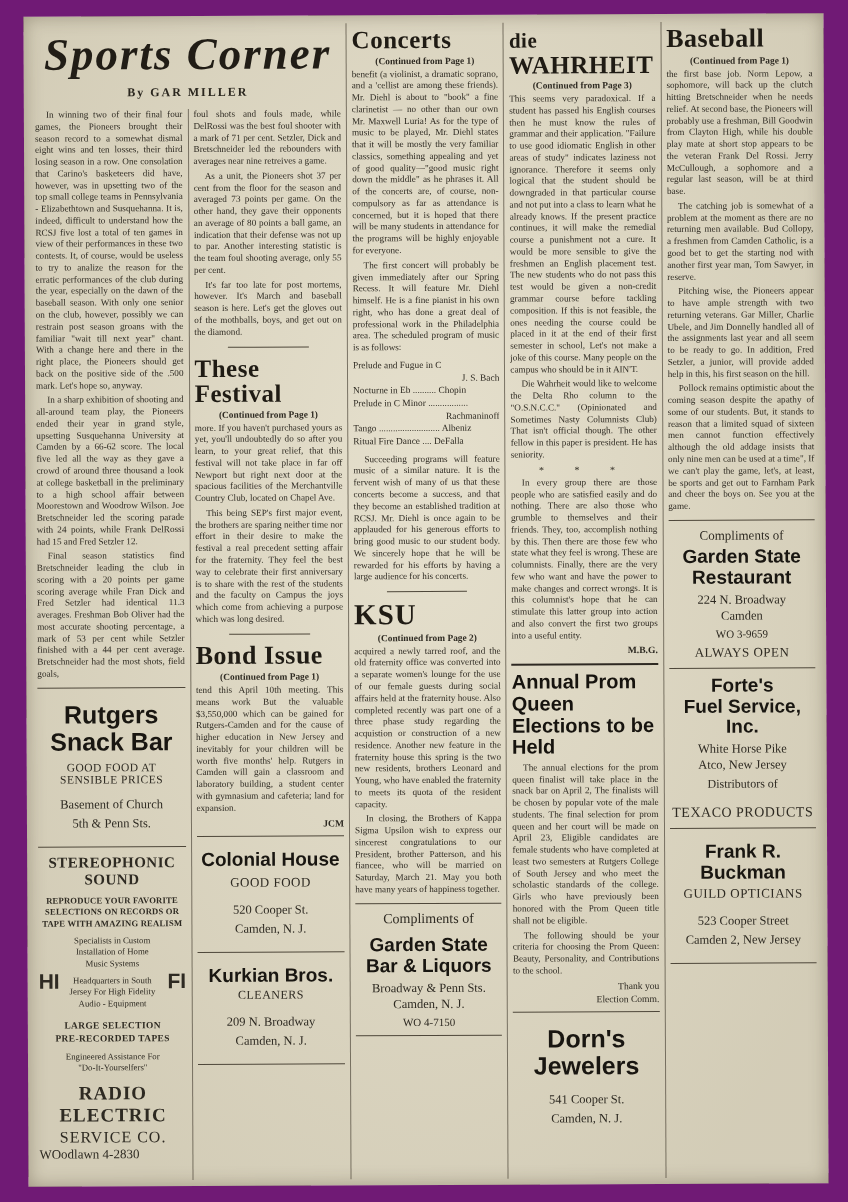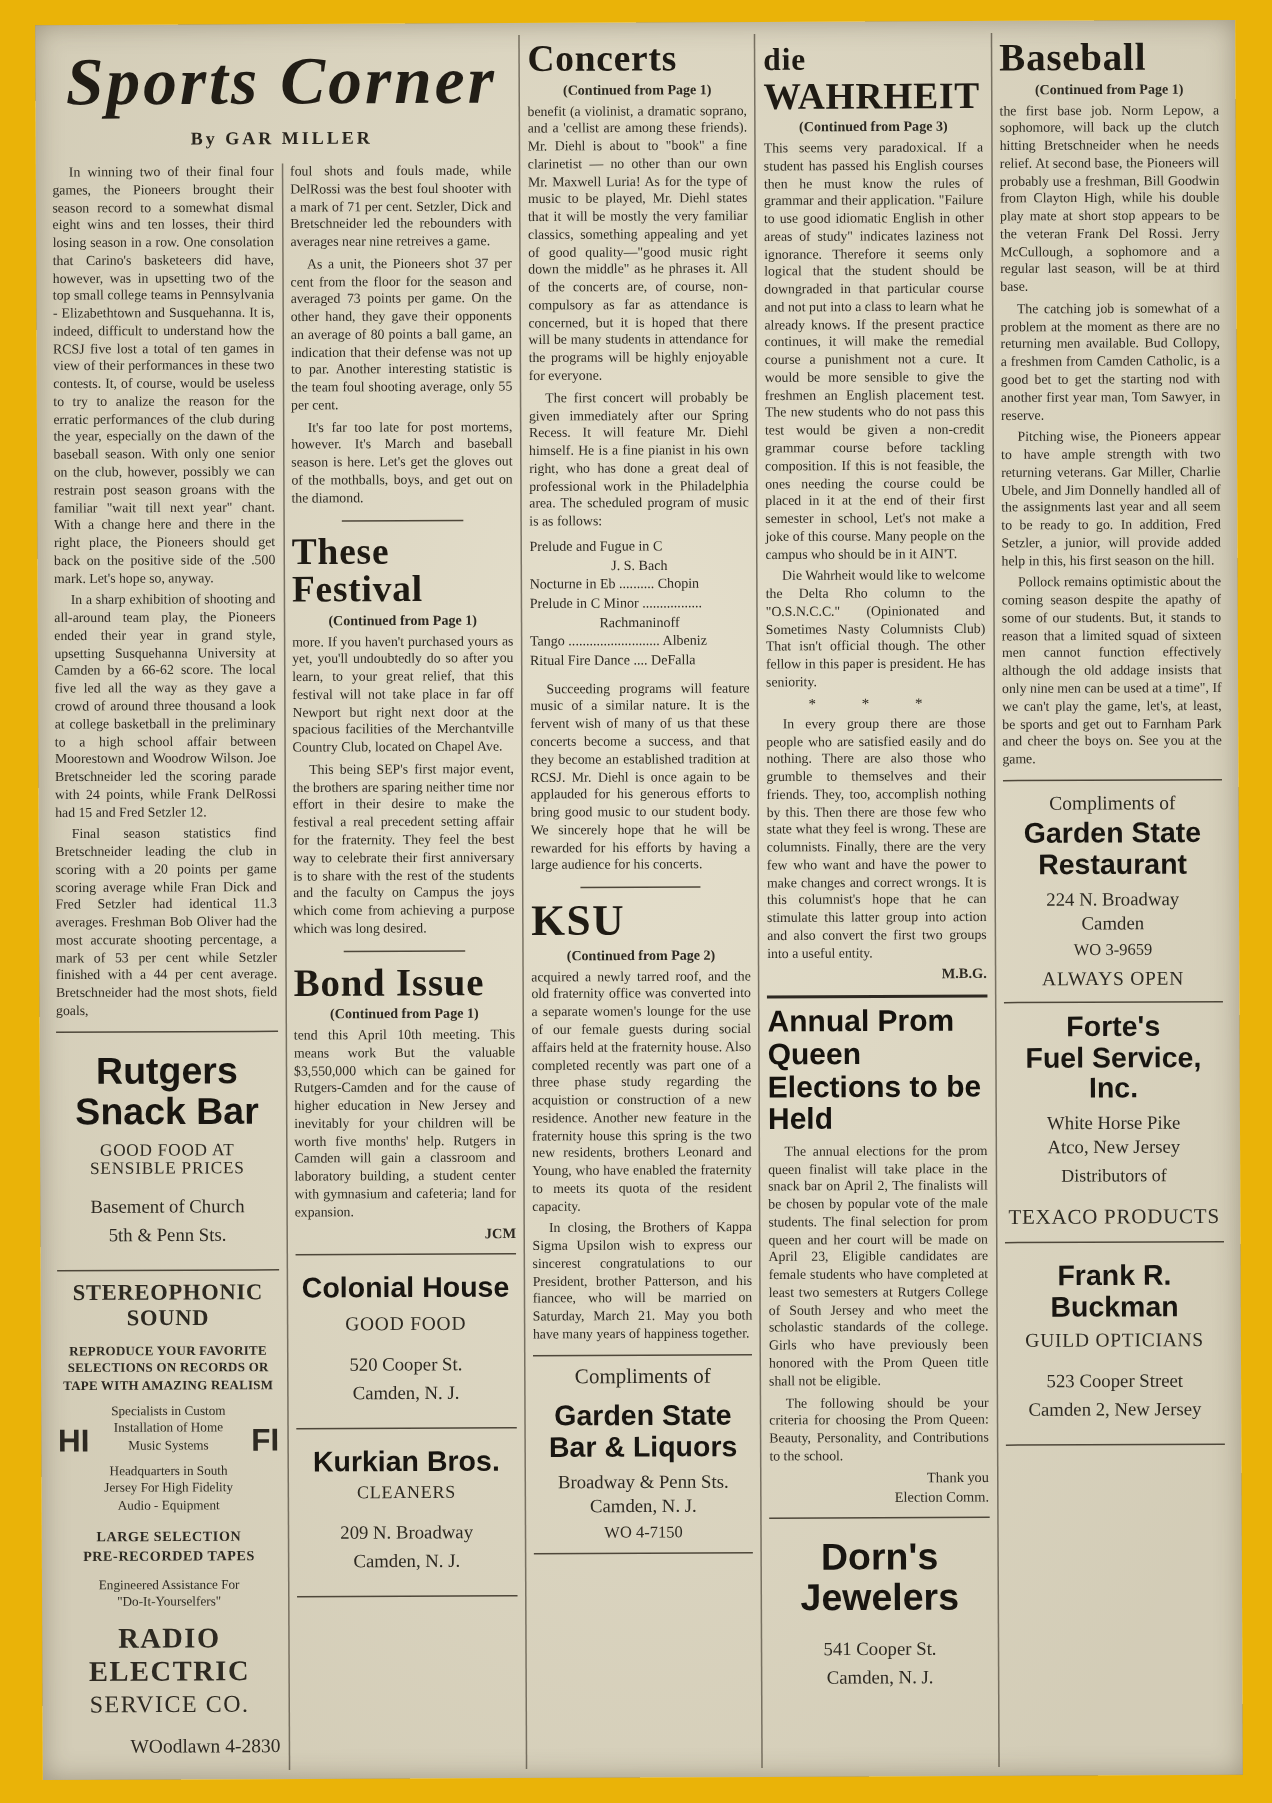--- a/index.html
+++ b/index.html
@@ -3,21 +3,21 @@
 <meta charset="utf-8">
 <style>
   * { box-sizing: border-box; }
   html,body { margin:0; padding:0; }
   body {
     width:848px; height:1202px;
     background:#15130f;
     font-family:"Liberation Serif", serif;
     overflow:hidden;
   }
-  .scan { position:relative; width:848px; height:1202px; background:#eab308; overflow:hidden; }
+  .scan { position:relative; width:848px; height:1202px; background:#701a75; overflow:hidden; }
   .page {
     position:absolute; left:26px; top:15px; width:800px; height:1170px;
     background:
       radial-gradient(ellipse at 50% 40%, rgba(255,255,255,.18), rgba(0,0,0,.06) 85%),
       #e0d9c2;
     transform:rotate(-0.25deg);
     box-shadow: inset 0 0 18px rgba(60,50,30,.35);
     padding:8px 6px 6px 6px;
     color:#2e2a22;
   }
@@ -68,46 +68,46 @@
   .stars { text-align:center; font-size:10px; letter-spacing:14px; margin:2px 0; }
 
   
   .rule { border-top:1px solid #4e473a; margin:7px 0; }
   .rule-short { border-top:1px solid #4e473a; width:55%; margin:8px auto; }
   .rule-heavy { border-top:2.5px solid #2e2922; margin:8px 0 2px 0; }
 
   
   .prog { margin:5px 0 6px 0; }
   .prog-line { font-size:9.4px; line-height:1.35; text-align:left; white-space:nowrap; overflow:hidden; }
-  .prog-line.pr-r { text-align:center; }
+  .prog-line.pr-r { text-align:right; }
 
   
   .ad { text-align:center; }
   .ad-name {
     font-family:"Liberation Sans", sans-serif; font-weight:bold;
     color:#191611; line-height:1.1;
   } .sz22 { font-size:25px; } .sz20 { font-size:19px; }
   .ad-line { font-size:12.5px; margin-top:4px; }
   .ad-line-sm { font-size:11px; margin-top:4px; }
   .ad-caps { font-size:11.5px; letter-spacing:.5px; margin-top:5px; }
   .ad-gap { height:8px; }
   .ad-pad { padding:6px 0 8px 0; }
 
   
   .stereo { text-align:center; }
   .stereo-title { font-weight:bold; font-size:15px; line-height:1.15; letter-spacing:.5px; margin-top:6px; }
   .stereo-tag { font-size:8.6px; font-weight:bold; letter-spacing:.2px; margin-top:7px; line-height:1.3; }
   .hifi-row { position:relative; margin-top:6px; padding:0 20px; }
-  .hifi { position:absolute; font-family:"Liberation Sans", sans-serif; font-weight:bold; font-size:21px; top:14px; }
+  .hifi { position:absolute; font-family:"Liberation Sans", sans-serif; font-weight:bold; font-size:21px; top:34px; }
   .hi { left:0; } .fi { right:0; }
   .stereo-block { font-size:8.8px; line-height:1.3; margin-top:6px; }
   .stereo-caps { font-size:9.4px; font-weight:bold; letter-spacing:.4px; line-height:1.35; margin-top:10px; }
   .radio-name { font-weight:bold; font-size:19px; letter-spacing:1px; margin-top:8px; }
   .radio-sub { font-size:16px; letter-spacing:1px; margin-top:2px; }
-  .radio-phone { font-size:13px; text-align:right; margin-top:10px; }
+  .radio-phone { font-size:13px; text-align:left; }
 </style>
 </head>
 <body>
 
 <div class="scan">
   <div class="page">
     <div class="cols">
 
       <div class="leftwrap">
         <div class="masthead">

